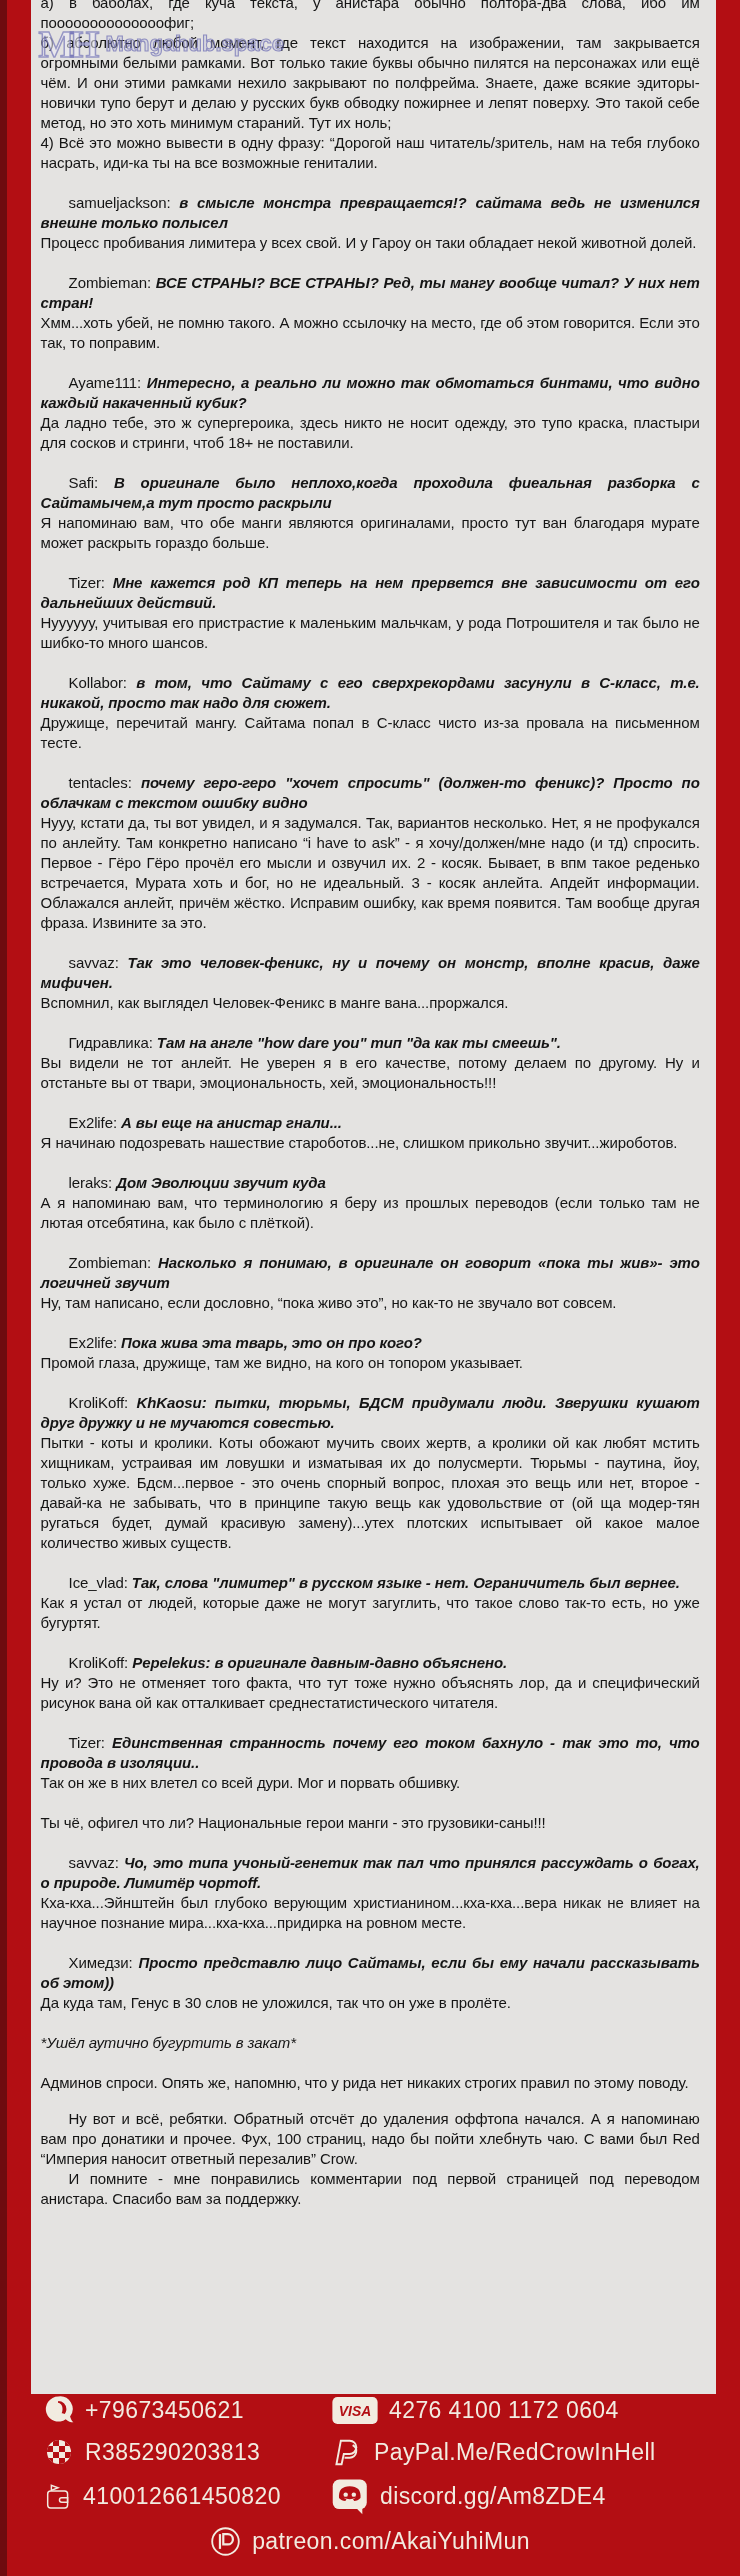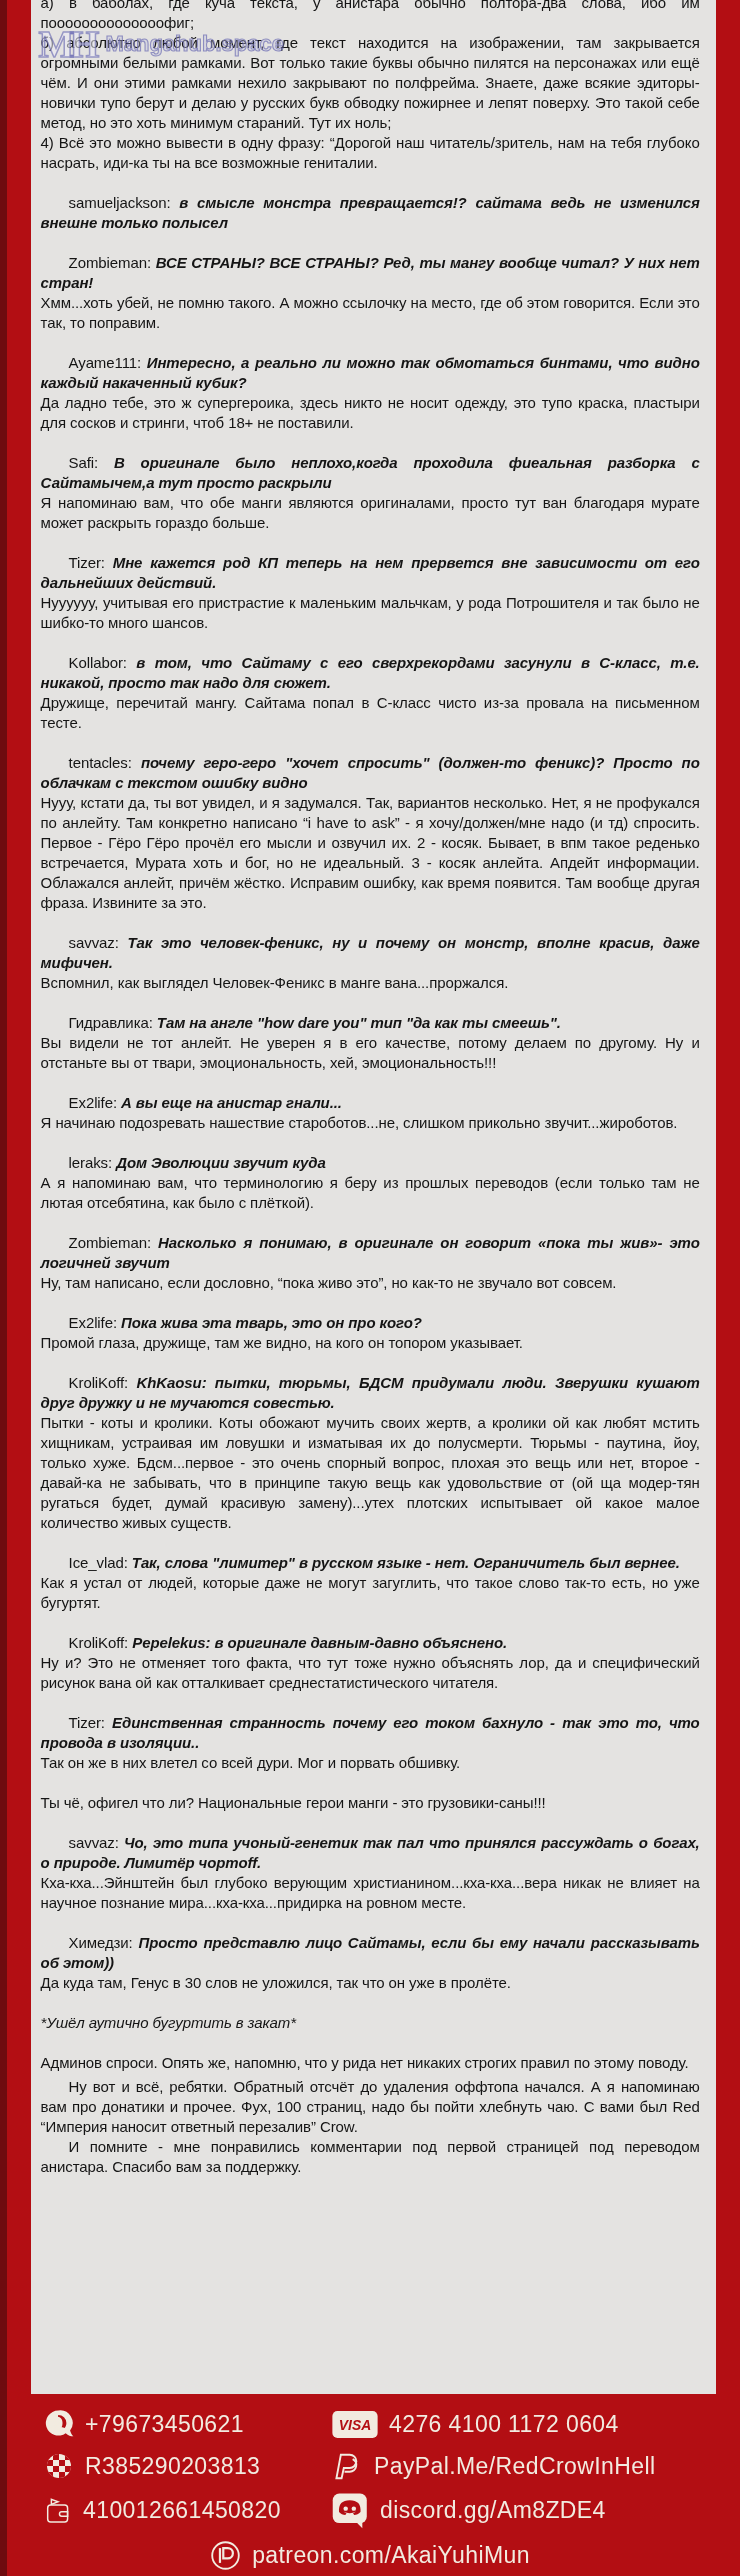--- a/index.html
+++ b/index.html
@@ -11,21 +11,21 @@
   .edge-strip{position:absolute;left:0;top:0;width:6.7px;height:2576px;background:#6f0b0f;}
   .panel{
     position:absolute;left:31px;top:0;width:685px;height:2394px;
     background:#e4e3e1;box-sizing:border-box;
     padding:0 16.3px 0 9.6px;overflow:hidden;
   }
   .content{margin-top:-6.7px;color:#151515;font-size:15px;line-height:20px;
     letter-spacing:-0.1px;text-align:justify;}
   .content p{margin:0;}
   .comment{margin-top:20px;}
-  .closing-block{margin-top:4px;}
+  .closing-block{margin-top:16px;}
   p.q{text-indent:28px;}
   p.q .quote{font-weight:bold;font-style:italic;}
   p.a.it{font-style:italic;}
   p.ind{text-indent:28px;}
   .watermark{
     position:absolute;left:7.4px;top:25px;display:flex;align-items:center;
     pointer-events:none;
   }
   .wm-logo{
     font-size:38px;font-weight:bold;line-height:1;
@@ -33,21 +33,21 @@
     -webkit-text-stroke:1.5px rgba(108,108,178,0.65);
     letter-spacing:-4.4px;font-family:"Liberation Serif","DejaVu Serif",serif;
   }
   .wm-text{
     margin-left:10.4px;font-size:22px;font-weight:bold;
     color:rgba(190,190,220,0.35);
     -webkit-text-stroke:1.1px rgba(108,108,178,0.7);
   }
   .footer{
     position:absolute;left:0;top:2394px;width:740px;height:182px;
-    padding-top:15px;box-sizing:border-box;color:#f2ebe0;
+    padding-top:1px;box-sizing:border-box;color:#f2ebe0;
   }
   .pay-grid{display:flex;flex-direction:column;}
   .pay-line{display:flex;align-items:center;margin-bottom:9.6px;}
   .cell{display:flex;align-items:center;gap:11px;}
   .cell.left{width:332px;padding-left:44px;box-sizing:border-box;}
   .cell.right{flex:1;}
   .pay-text{font-size:23px;letter-spacing:0.4px;color:#f2ebe0;}
   .pay-icon{display:flex;align-items:flex-start;justify-content:center;}
   .patreon-line{display:flex;justify-content:center;align-items:center;gap:9px;margin-top:1.5px;}
   svg{display:block;}
@@ -64,20 +64,21 @@
   </div>
   <div class="content">
     <div id="intro-box">
         <p>а) в баболах, где куча текста, у анистара обычно полтора-два слова, ибо им поооооооооооооофиг;</p>
         <p>б) абсолютно любой момент, где текст находится на изображении, там закрывается огромными белыми рамками. Вот только такие буквы обычно пилятся на персонажах или ещё чём. И они этими рамками нехило закрывают по полфрейма. Знаете, даже всякие эдиторы-новички тупо берут и делаю у русских букв обводку пожирнее и лепят поверху. Это такой себе метод, но это хоть минимум стараний. Тут их ноль;</p>
         <p>4) Всё это можно вывести в одну фразу: “Дорогой наш читатель/зритель, нам на тебя глубоко насрать, иди-ка ты на все возможные гениталии.</p>
       </div>
     <div id="comments-box">
         <div class="comment">
     <p class="q"><span class="user">samueljackson:</span> <span class="quote">в смысле монстра превращается!? сайтама ведь не изменился внешне только полысел</span></p>
+    <p class="a">Процесс пробивания лимитера у всех свой. И у Гароу он таки обладает некой животной долей.</p>
   </div>
         <div class="comment">
     <p class="q"><span class="user">Zombieman:</span> <span class="quote">ВСЕ СТРАНЫ? ВСЕ СТРАНЫ? Ред, ты мангу вообще читал? У них нет стран!</span></p>
     <p class="a">Хмм...хоть убей, не помню такого. А можно ссылочку на место, где об этом говорится. Если это так, то поправим.</p>
   </div>
         <div class="comment">
     <p class="q"><span class="user">Ayame111:</span> <span class="quote">Интересно, а реально ли можно так обмотаться бинтами, что видно каждый накаченный кубик?</span></p>
     <p class="a">Да ладно тебе, это ж супергероика, здесь никто не носит одежду, это тупо краска, пластыри для сосков и стринги, чтоб 18+ не поставили.</p>
   </div>
         <div class="comment">

